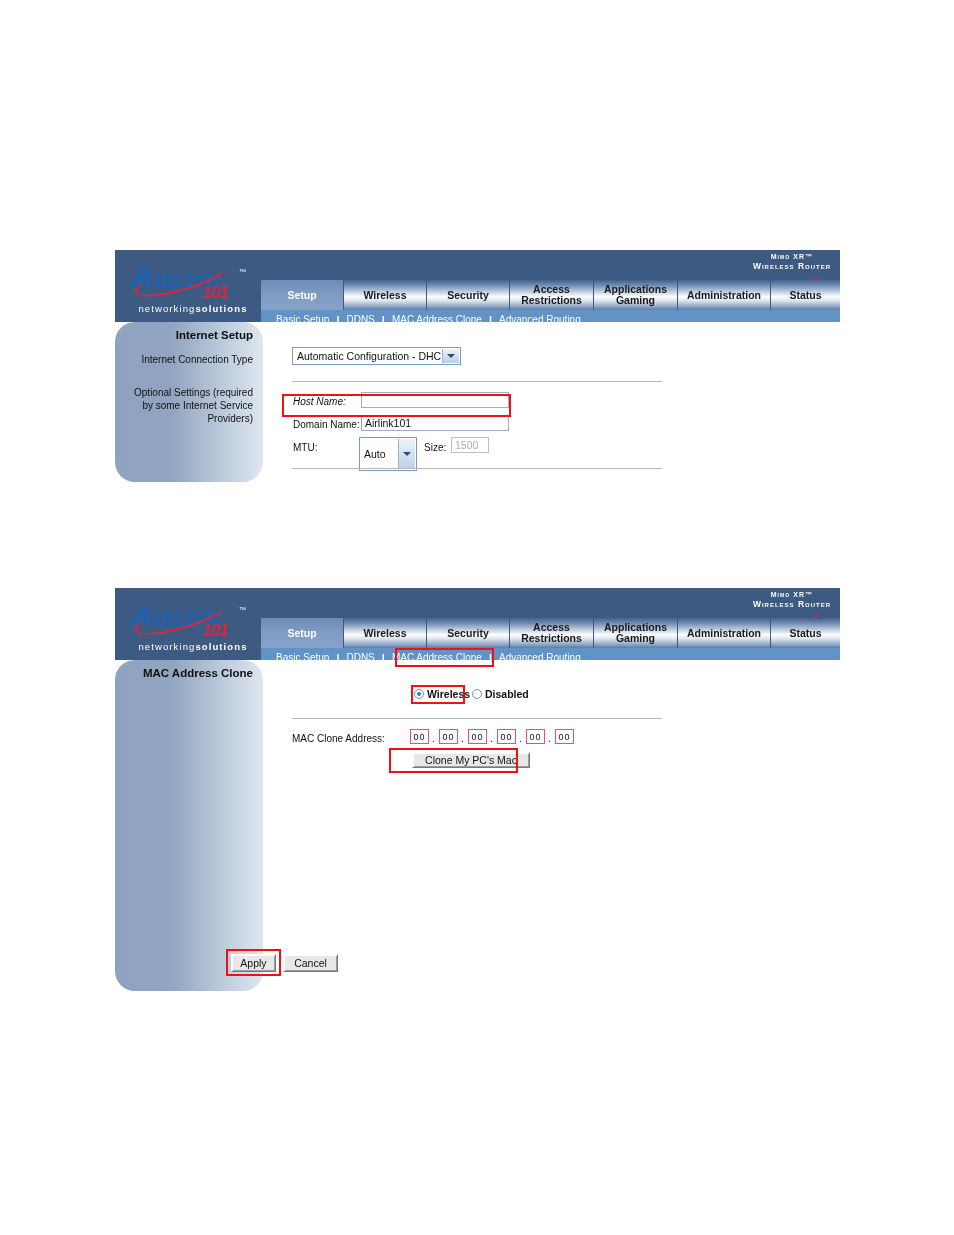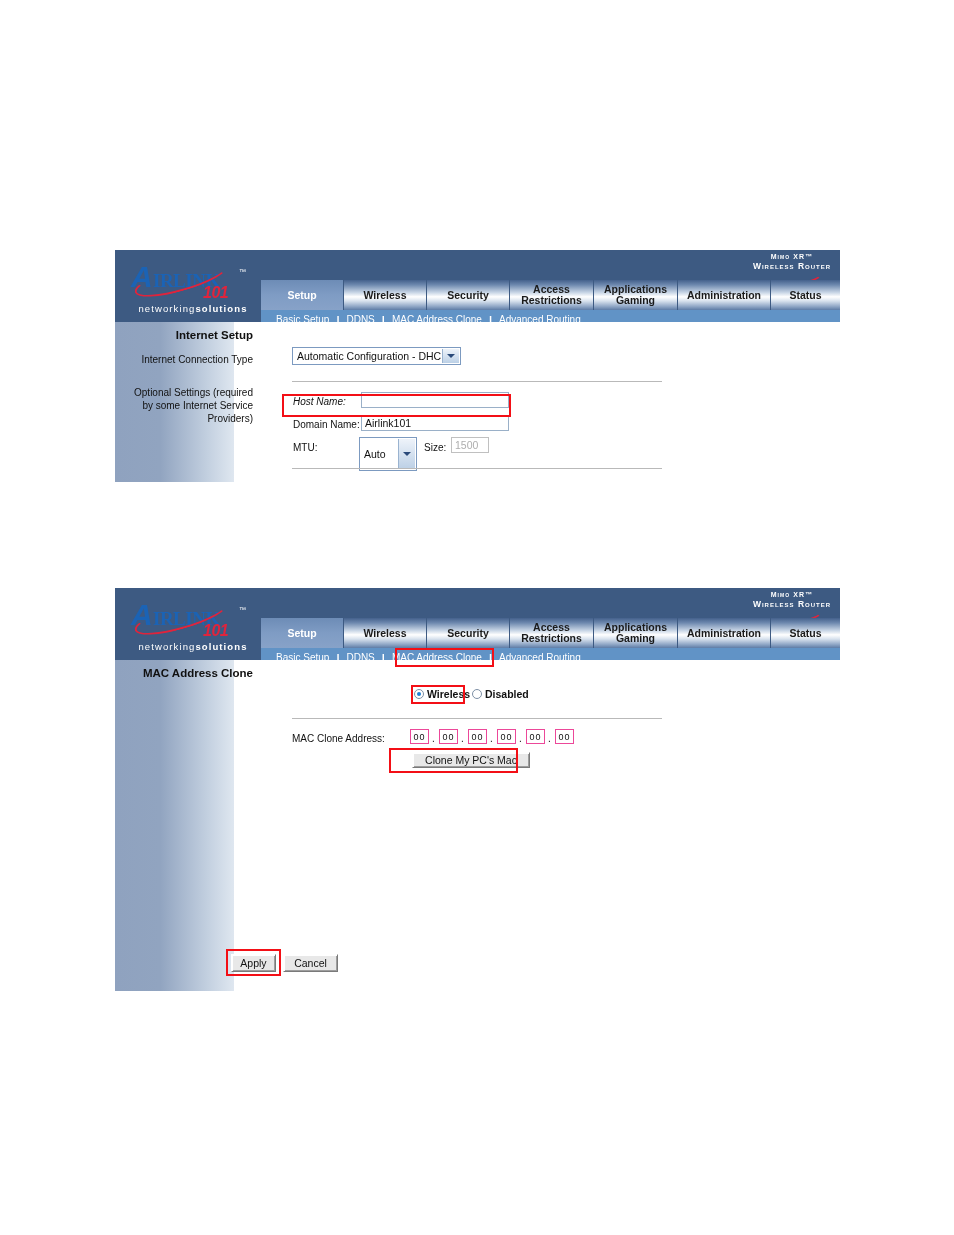--- a/index.html
+++ b/index.html
@@ -61,23 +61,23 @@
 
   
   .subnav{position:absolute;left:146px;top:60px;right:0;height:19px;
           background:#6193c6;display:flex;align-items:center;
           padding-left:8px;box-sizing:border-box;}
   .subnav .si{font-size:10px;color:#ffffff;padding:0 7px;white-space:nowrap;}
   .subnav .sep{color:#ffffff;font-size:11px;font-weight:bold;}
 
   
   .rbody{position:relative;background:#ffffff;}
-  .side{position:absolute;left:0;top:0;width:119px;bottom:0;
+  .side{position:absolute;left:0;top:0;width:148px;bottom:0;
         background:linear-gradient(to right,#8fa2bf 0%,#91a4c0 38%,#c3d0e0 78%,
-                   #dfe7f0 100%);}
+                   #dfe7f0 100%);border-radius:20px;}
   .side-title{position:absolute;left:0;top:7px;width:138px;text-align:right;
         font-size:11.5px;font-weight:bold;color:#101010;}
   .side-lbl{position:absolute;text-align:right;font-size:10px;color:#111;
         line-height:13px;}
   .content{position:absolute;left:146px;top:0;right:0;bottom:0;}
 
   
   .hr{position:absolute;height:1px;background:#b9b9b9;}
   .sel{position:absolute;box-sizing:border-box;border:1px solid #7c9ac0;
        background:#ffffff;font-size:10.5px;color:#111;display:flex;

